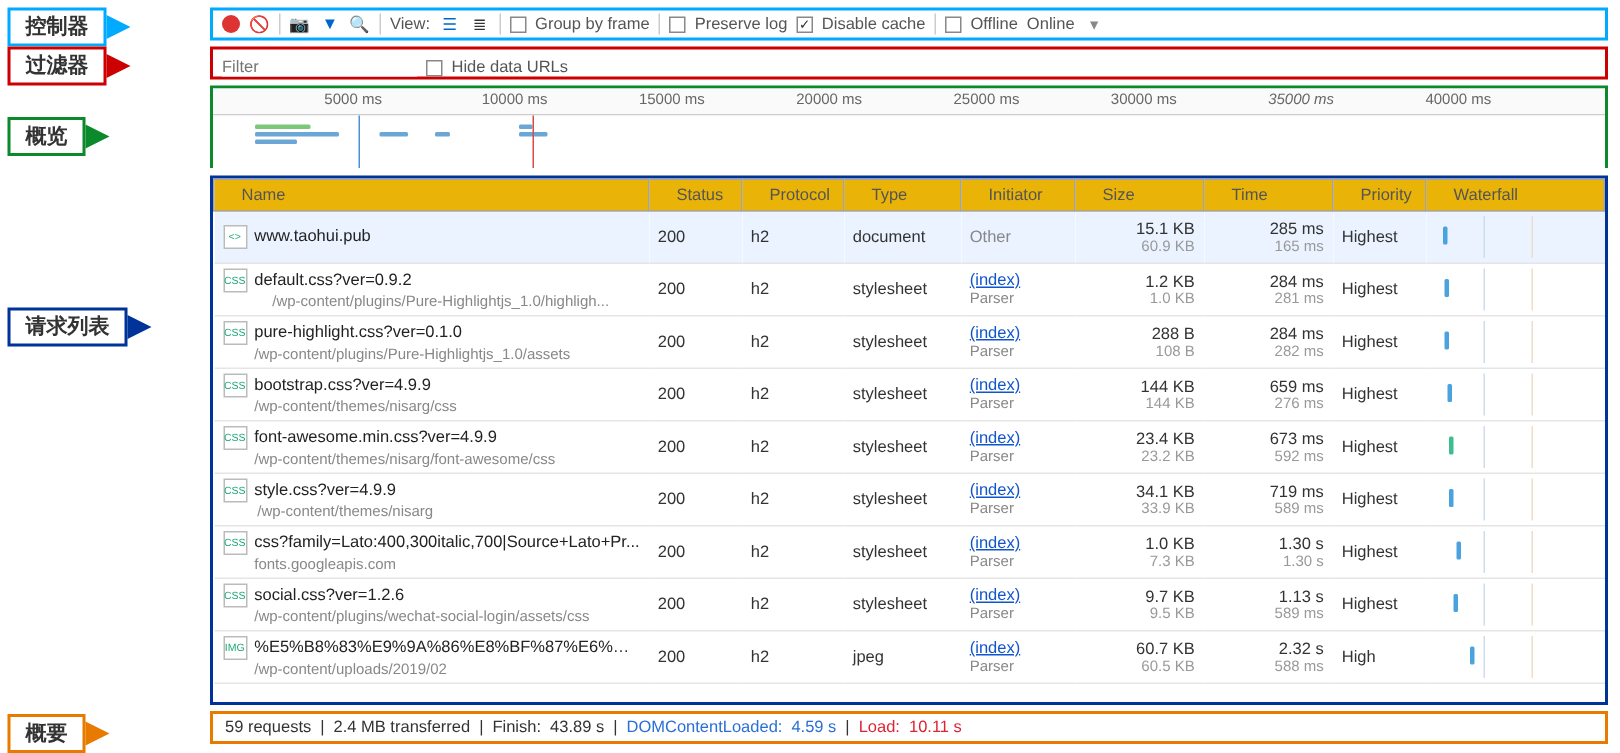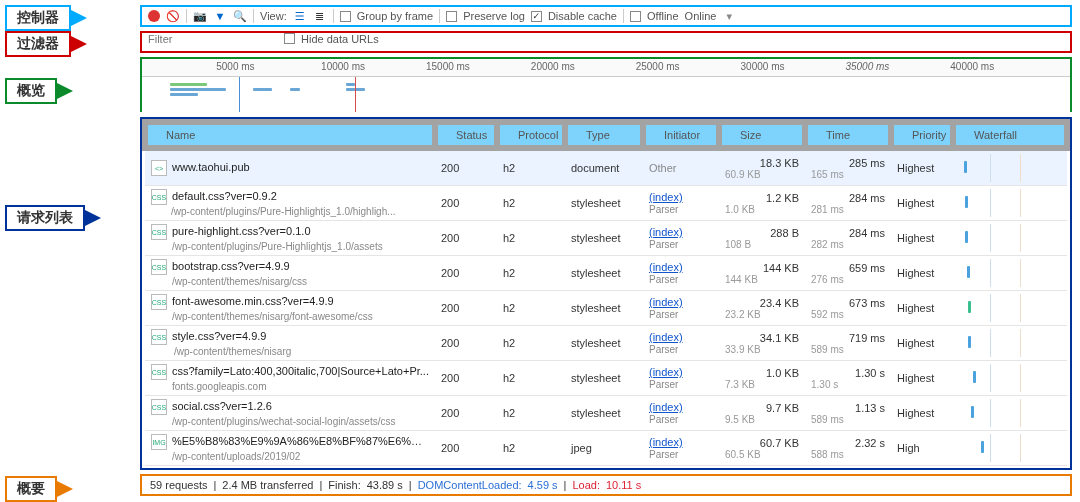--- a/index.html
+++ b/index.html
@@ -2,46 +2,46 @@
 <html><head>
 <meta charset="utf-8">
 <style>
 *{box-sizing:border-box;margin:0;padding:0;font-family:Arial,"Microsoft YaHei",sans-serif;font-size:11px;color:#333}
 body{background:#fff;width:1080px;height:502px;position:relative}
 .annot{position:absolute;left:5px;display:flex;align-items:center;z-index:10}
 .annot .label{border:2px solid;font-weight:bold;font-size:14px;padding:2px 10px;background:#fff;white-space:nowrap}
 .annot .arrow{width:0;height:0;border-top:8px solid transparent;border-bottom:8px solid transparent;border-left-width:16px;border-left-style:solid}
 .panel{position:absolute;left:140px;right:8px;background:#fff}
 .toolbar{top:5px;height:22px;border:2px solid #00aaff;display:flex;align-items:center;padding:0 6px;gap:6px}
-.filterbar{top:31px;height:22px;border:2px solid #c00;display:flex;align-items:flex-start;padding:0 6px;gap:6px;color:#666}
+.filterbar{top:31px;height:22px;border:2px solid #c00;display:flex;align-items:flex-end;padding:0 6px;gap:6px;color:#666}
 .overview{top:57px;height:55px;border:2px solid #0a8a2a}
 .reqtable{top:117px;bottom:32px;border:2px solid #003399;overflow:hidden}
 .summary{bottom:6px;height:22px;border:2px solid #e87a00;display:flex;align-items:center;padding:0 8px;gap:6px;color:#555}
 .ic{display:inline-flex;width:14px;height:14px;align-items:center;justify-content:center}
 .sep{width:1px;height:14px;background:#ccc}
 .chk{width:11px;height:11px;border:1px solid #888;display:inline-block;vertical-align:middle;font-size:9px;line-height:9px;text-align:center}
 .tlbl{color:#555}
 .pill{background:#888;color:#fff;border-radius:7px;padding:0 5px;font-size:10px}
 .flink{color:#666;cursor:pointer}
 .waveaxis{height:18px;border-bottom:1px solid #ccc;position:relative;background:#fafafa}
 .waveaxis span{position:absolute;top:2px;font-size:10px;color:#666}
 .wavebody{height:35px;position:relative;background:#fff}
 .bar{position:absolute;height:3px;border-radius:1px}
 .vline{position:absolute;top:0;bottom:0;width:1px}
 table.net{width:100%;border-collapse:collapse;table-layout:fixed}
-table.net th{background:#7dd3fc;border:6px solid #a3a3a3;text-align:left;padding:4px 18px;font-weight:normal;color:#555}
+table.net th{background:#eab308;border:1px solid #a3a3a3;text-align:left;padding:4px 18px;font-weight:normal;color:#555}
 table.net td{border-bottom:1px solid #e5e5e5;padding:3px 6px;vertical-align:middle;overflow:hidden;text-overflow:ellipsis;white-space:nowrap}
 table.net tr.sel td{background:#eaf3ff}
 .ficon{width:16px;height:16px;border:1px solid #bbb;display:inline-flex;align-items:center;justify-content:center;font-size:7px;background:#fff;margin-right:5px;vertical-align:middle;color:#2a7}
 .nm1{color:#222}
 .nm2{color:#888;font-size:10px}
 .ilink{color:#15c;text-decoration:underline;cursor:pointer}
 .isub{color:#888;font-size:10px}
 .rnum{text-align:right;display:block}
-.rnum2{text-align:left;display:block;color:#999;font-size:10px}
+.rnum2{text-align:right;display:block;color:#999;font-size:10px}
 .wfcell{position:relative;height:28px}
 .wfbar{position:absolute;top:7px;width:3px;height:12px;border-radius:1px}
 .wfcell .vl{position:absolute;top:0;bottom:0;width:1px}
 .filter-input{border:none;outline:none;width:130px;color:#999}
 </style>
 </head>
 <body>
 
 <div class="annot" style="top:5px">
     <span class="label" style="border-color:#00aaff">控制器</span>
@@ -147,38 +147,38 @@
         </tr>
       </thead>
     <tbody id="tbody">
         <tr class="sel">
           <td><span class="ficon">&lt;&gt;</span><span class="nm1">www.taohui.pub</span></td>
           <td>200</td>
           <td>h2</td>
           <td>document</td>
           <td><span style="color:#888">Other</span></td>
           <td>
-            <span class="rnum">18.3 KB</span>
+            <span class="rnum">15.1 KB</span>
             <span class="rnum2">60.9 KB</span>
           </td>
           <td>
             <span class="rnum">285 ms</span>
             <span class="rnum2">165 ms</span>
           </td>
           <td>Highest</td>
           <td>
             <div class="wfcell">
               <div class="wfbar" style="left:5%;background:#4aa3df"></div>
               <div class="vl" style="left:30%;background:#cde"></div>
               <div class="vl" style="left:60%;background:#edc"></div>
             </div>
           </td>
         </tr>
         <tr>
-          <td><span class="ficon">CSS</span><span class="nm1">default.css?ver=0.9.2</span><br><span style="margin-left:20px" class="nm2">/wp-content/plugins/Pure-Highlightjs_1.0/highligh...</span></td>
+          <td><span class="ficon">CSS</span><span class="nm1">default.css?ver=0.9.2</span><br><span style="margin-left:33px" class="nm2">/wp-content/plugins/Pure-Highlightjs_1.0/highligh...</span></td>
           <td>200</td>
           <td>h2</td>
           <td>stylesheet</td>
           <td><span class="ilink">(index)</span><br><span class="isub">Parser</span></td>
           <td>
             <span class="rnum">1.2 KB</span>
             <span class="rnum2">1.0 KB</span>
           </td>
           <td>
             <span class="rnum">284 ms</span>

